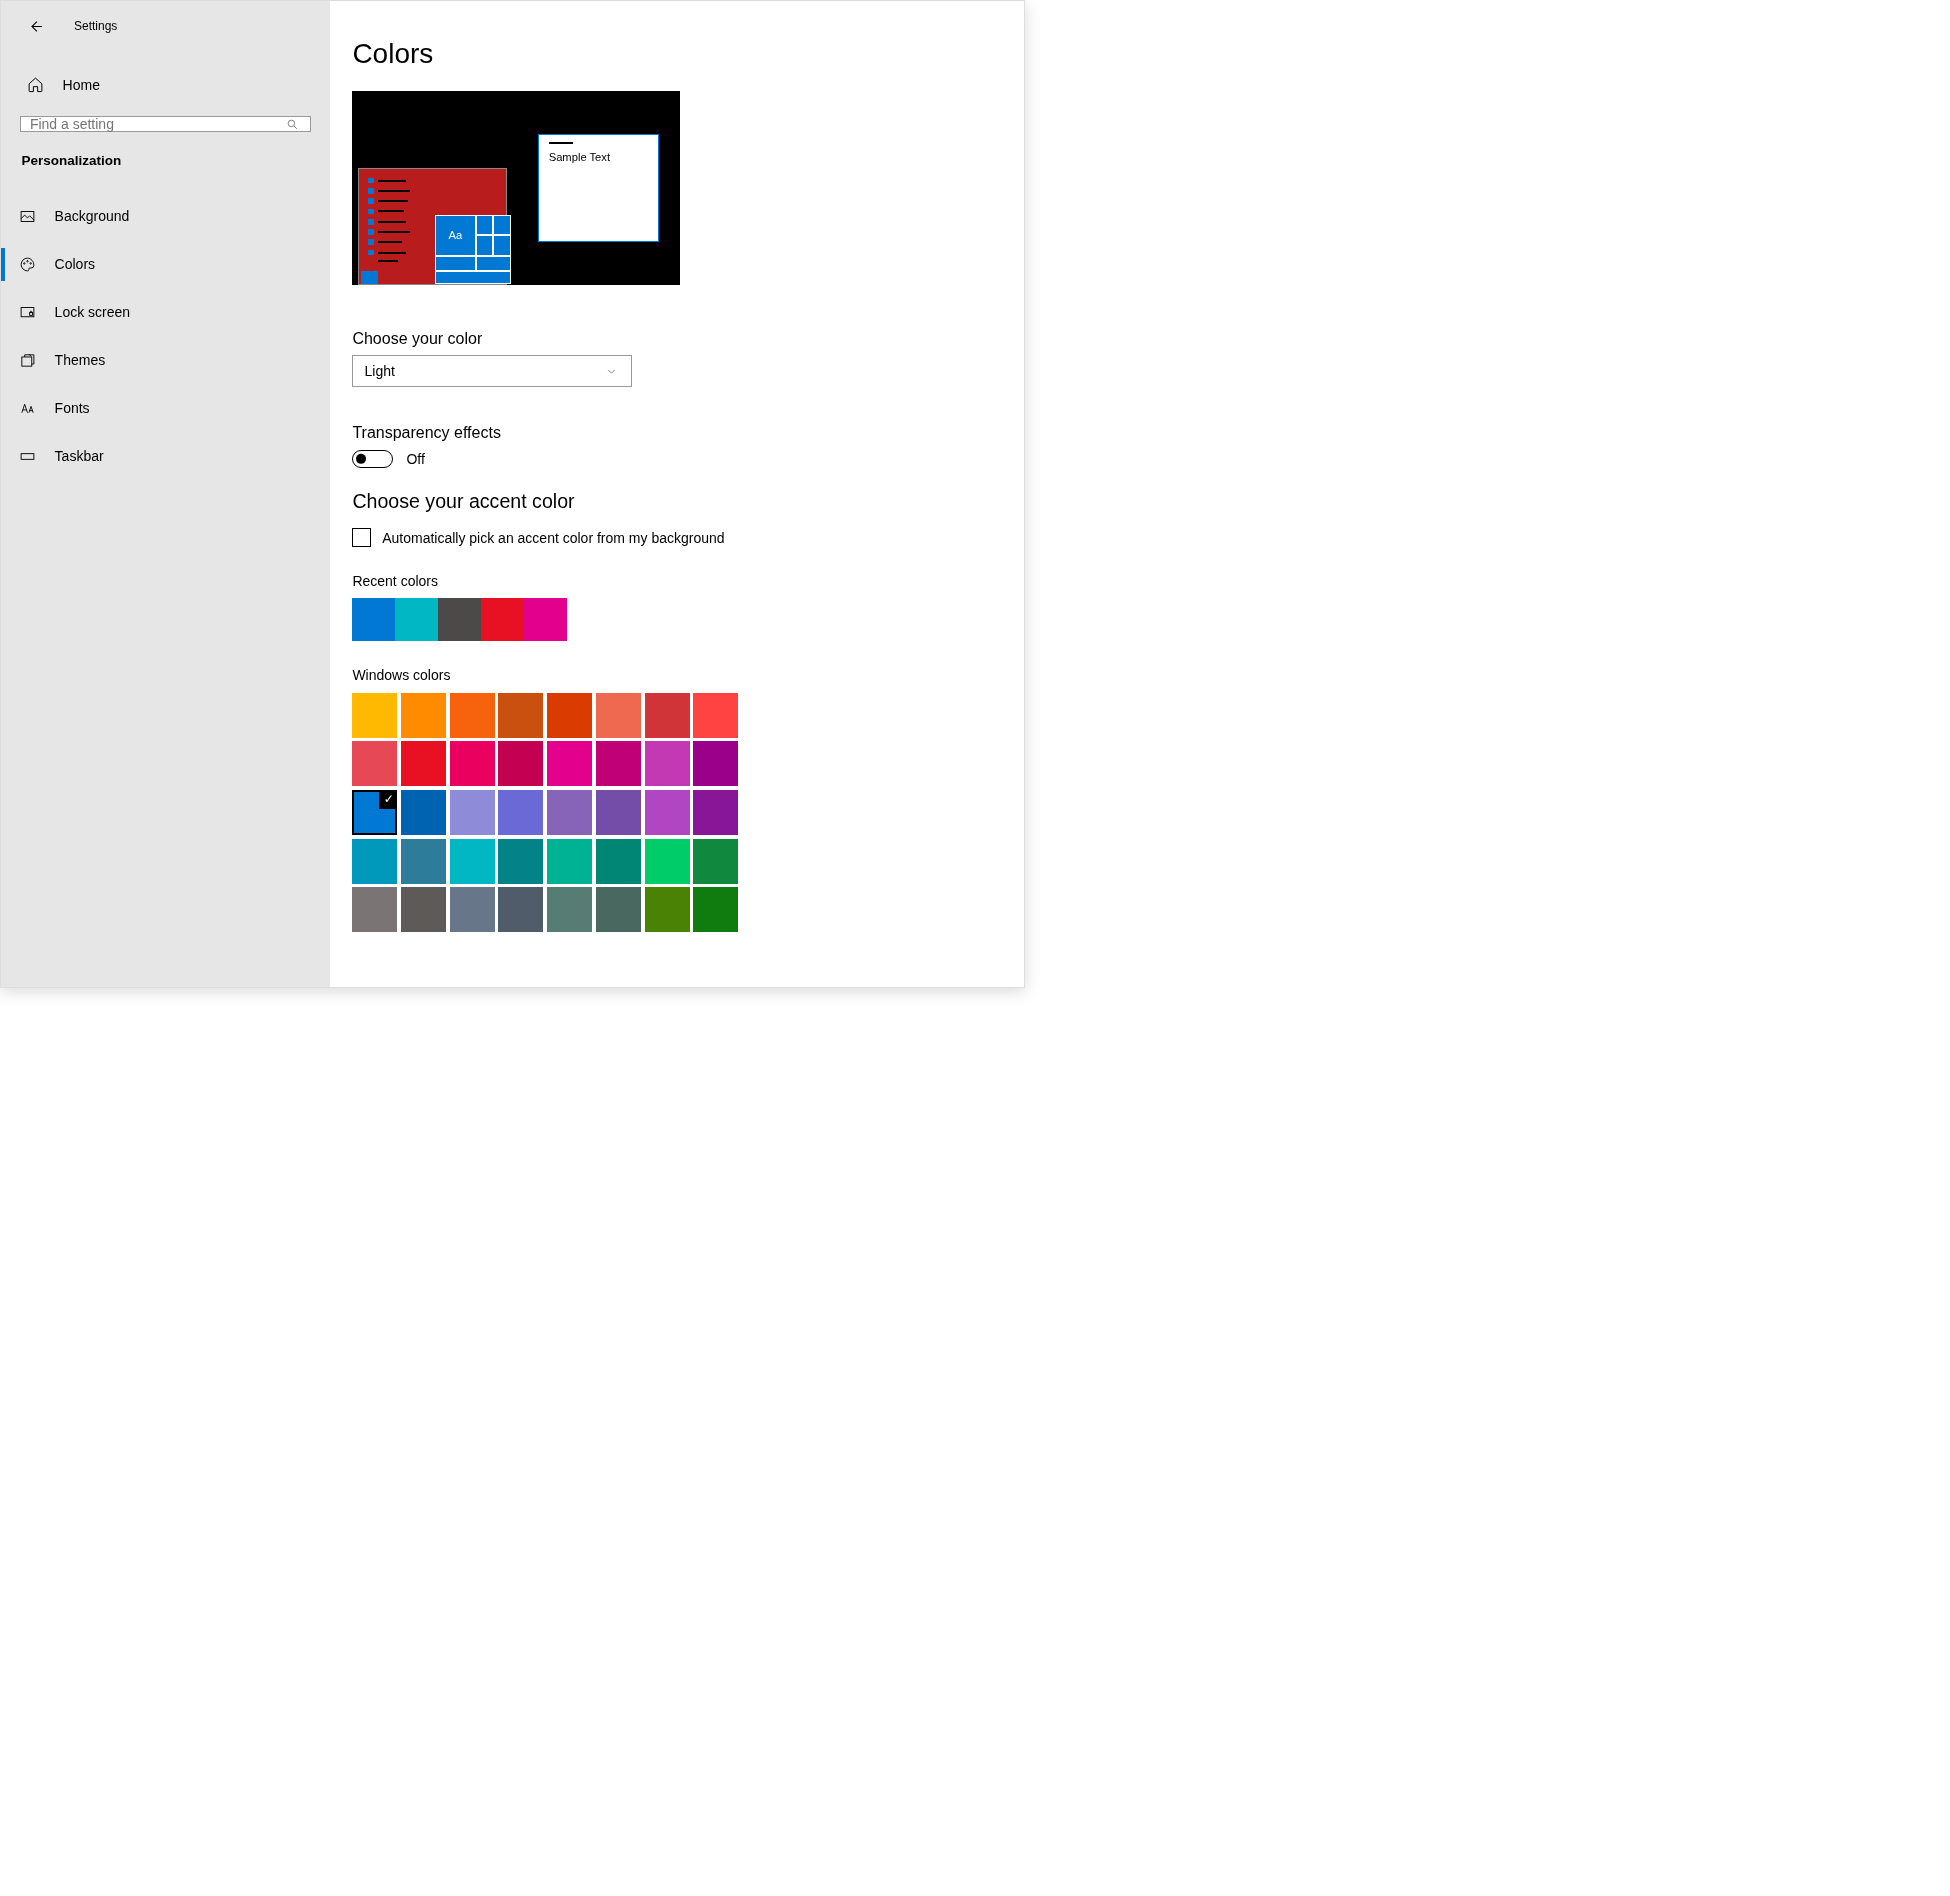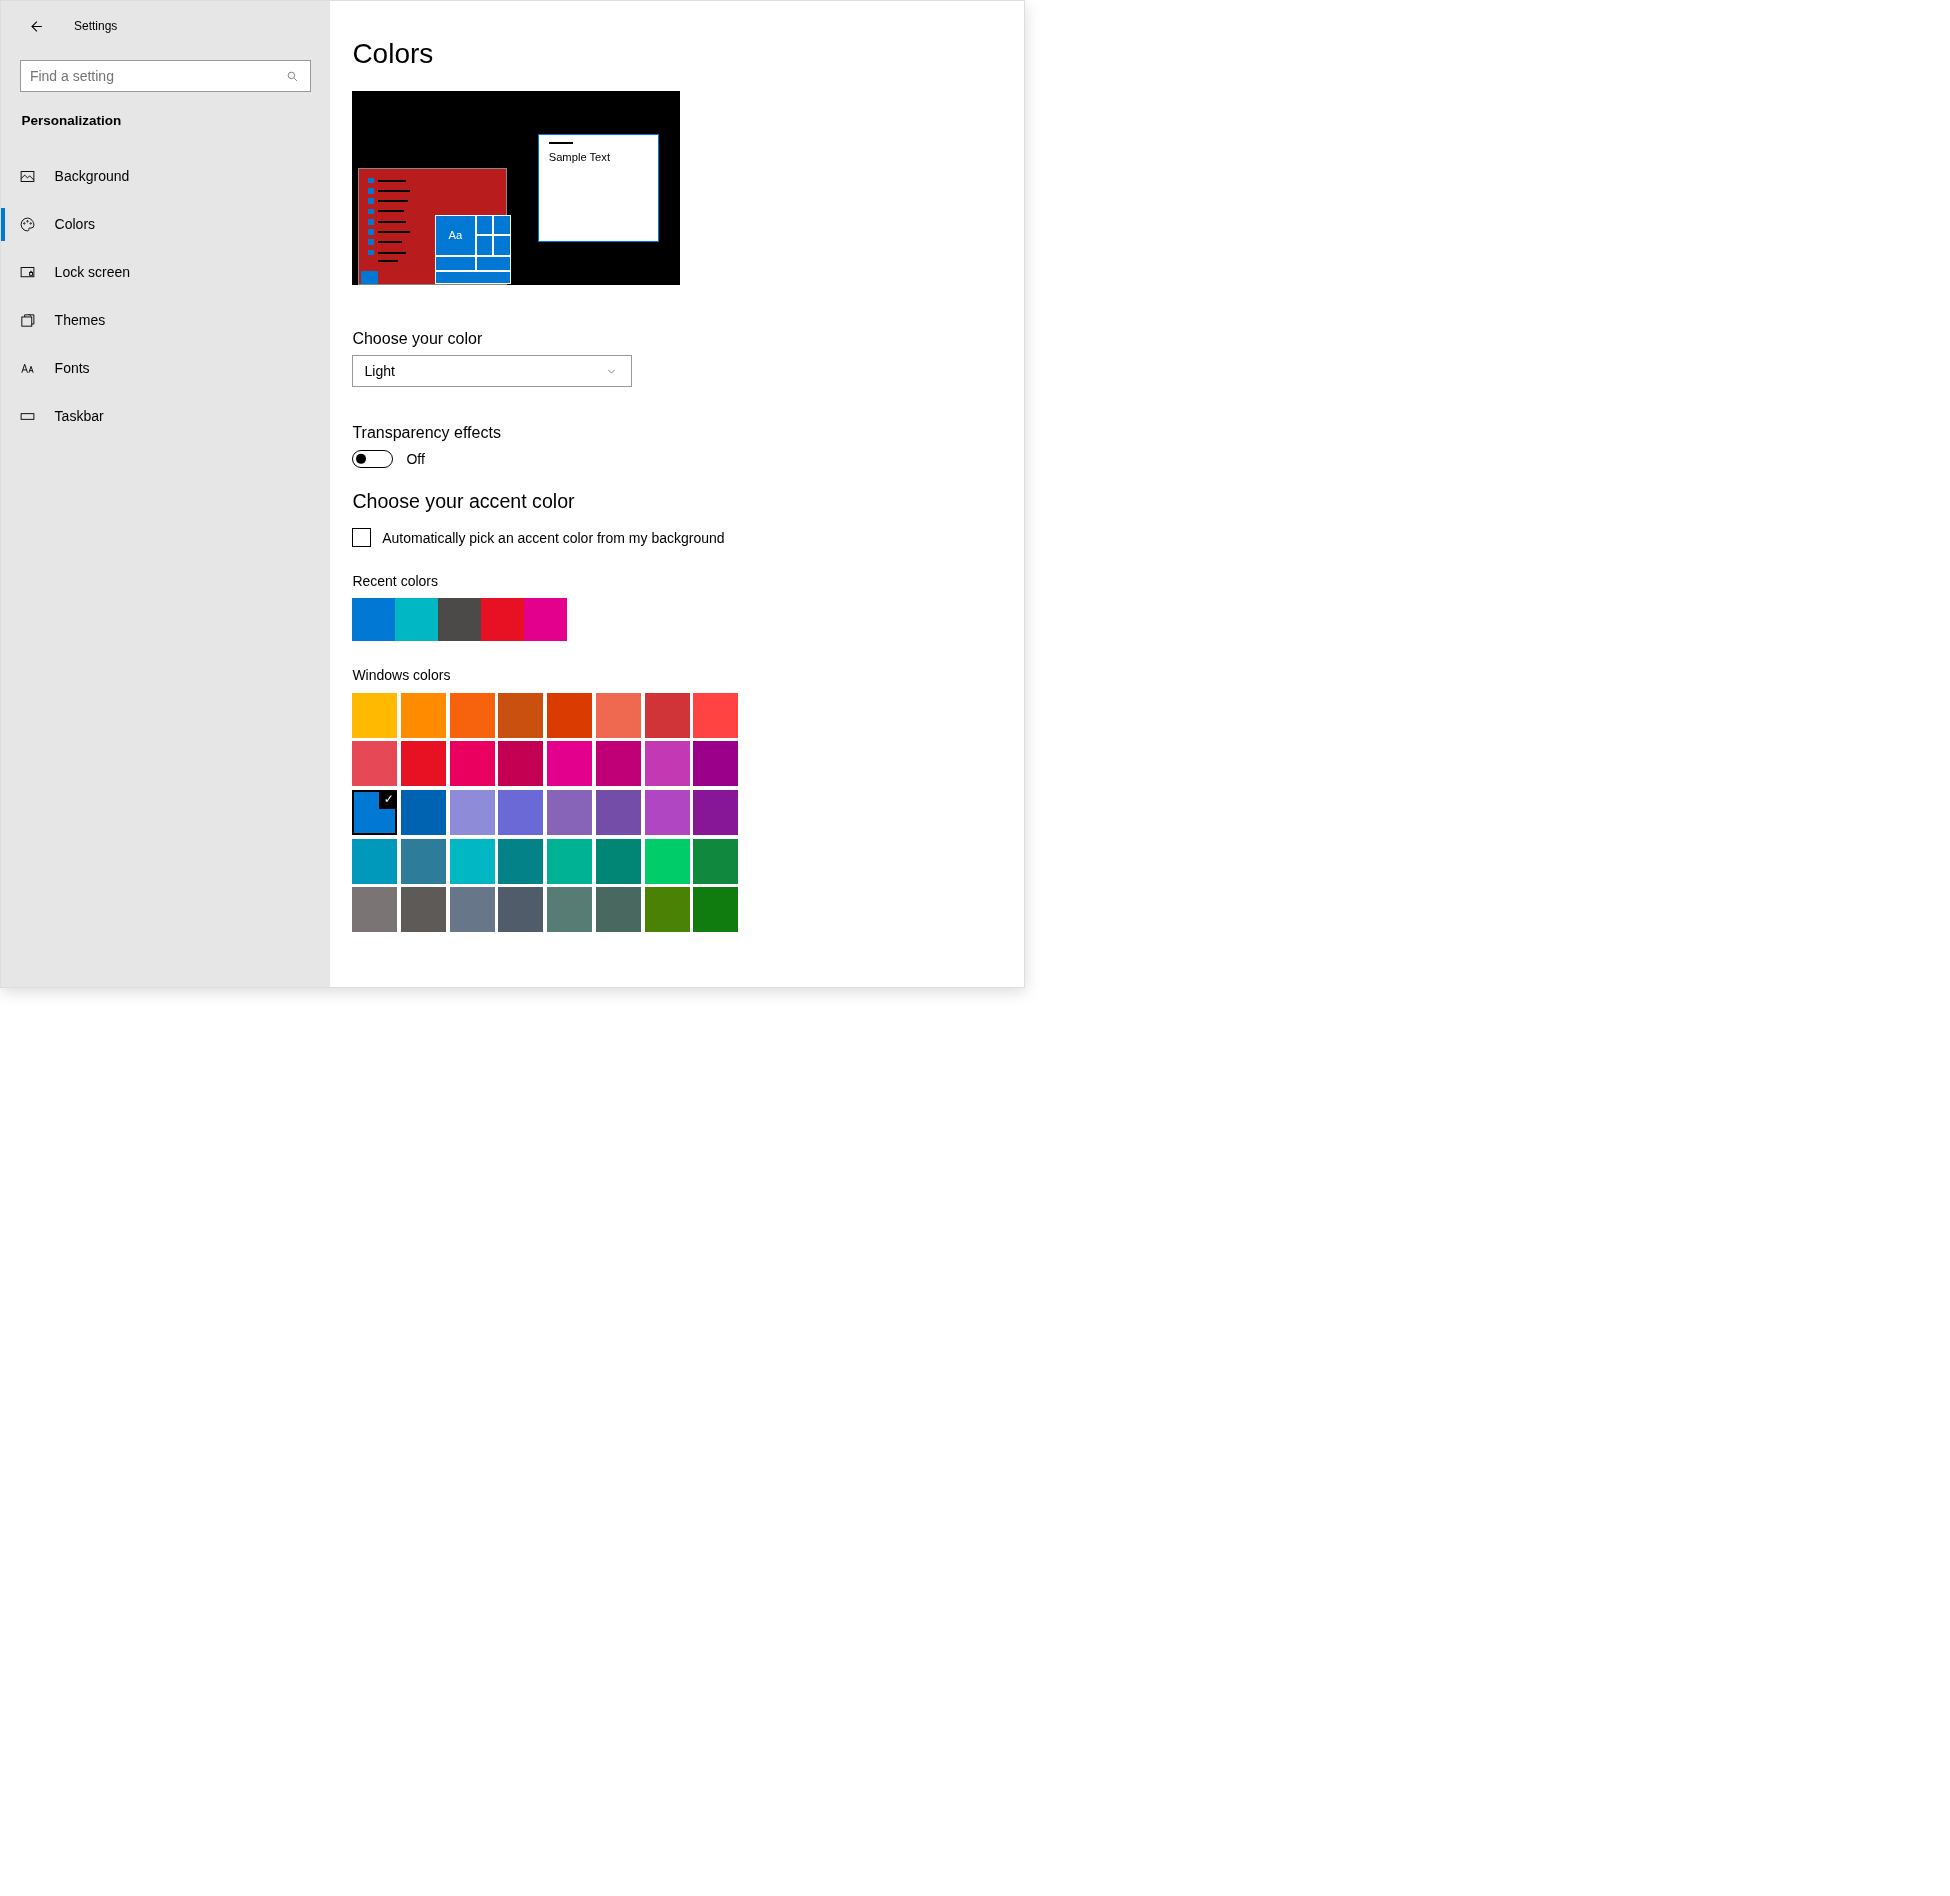--- a/index.html
+++ b/index.html
@@ -31,21 +31,21 @@
   }
   .settings-title { font-size: 12px; }
   .home-row {
     display: flex; align-items: center;
     height: 45px; padding-left: 26px; gap: 18.6px;
     margin-top: 11.2px;
   }
   .icon { width: 17px; height: 17px; flex-shrink: 0; display:flex; align-items:center; justify-content:center; }
   .search-wrap { padding: 9.3px 18.6px 7.5px 18.6px; }
   .search-box {
-    width: 100%; height: 32px;
+    width: 100%; height: 16px;
     background: #fff; border: 0.9px solid #999;
     display: flex; align-items: center;
     padding: 0 9.3px;
     color: #666;
     justify-content: space-between;
   }
   .search-input {
     border: none; outline: none; background: transparent;
     font-size: 14px; color: #666; width: 100%;
   }
@@ -133,20 +133,28 @@
   <div class="topbar">
     <span class="icon">
       <svg viewBox="0 0 24 24" width="17" height="17" fill="none" stroke="#000" stroke-width="1.5">
           <path d="M14 5l-7 7 7 7"></path>
           <path d="M7 12h14"></path>
         </svg>
     </span>
     <span class="settings-title">Settings</span>
   </div>
 
+  <div class="home-row">
+    <span class="icon">
+      <svg viewBox="0 0 24 24" width="17" height="17" fill="none" stroke="#000" stroke-width="1.4">
+          <path d="M3 11l9-8 9 8v10a1 1 0 0 1-1 1h-5v-7h-6v7H4a1 1 0 0 1-1-1z"></path>
+        </svg>
+    </span>
+    <span>Home</span>
+  </div>
 
   <div class="search-wrap">
     <div class="search-box">
       <input class="search-input" placeholder="Find a setting" style="">
       <span class="icon">
         <svg viewBox="0 0 24 24" width="13" height="13" fill="none" stroke="#666" stroke-width="1.5">
             <circle cx="10" cy="10" r="6"></circle>
             <path d="M20 20l-5-5"></path>
           </svg>
       </span>

